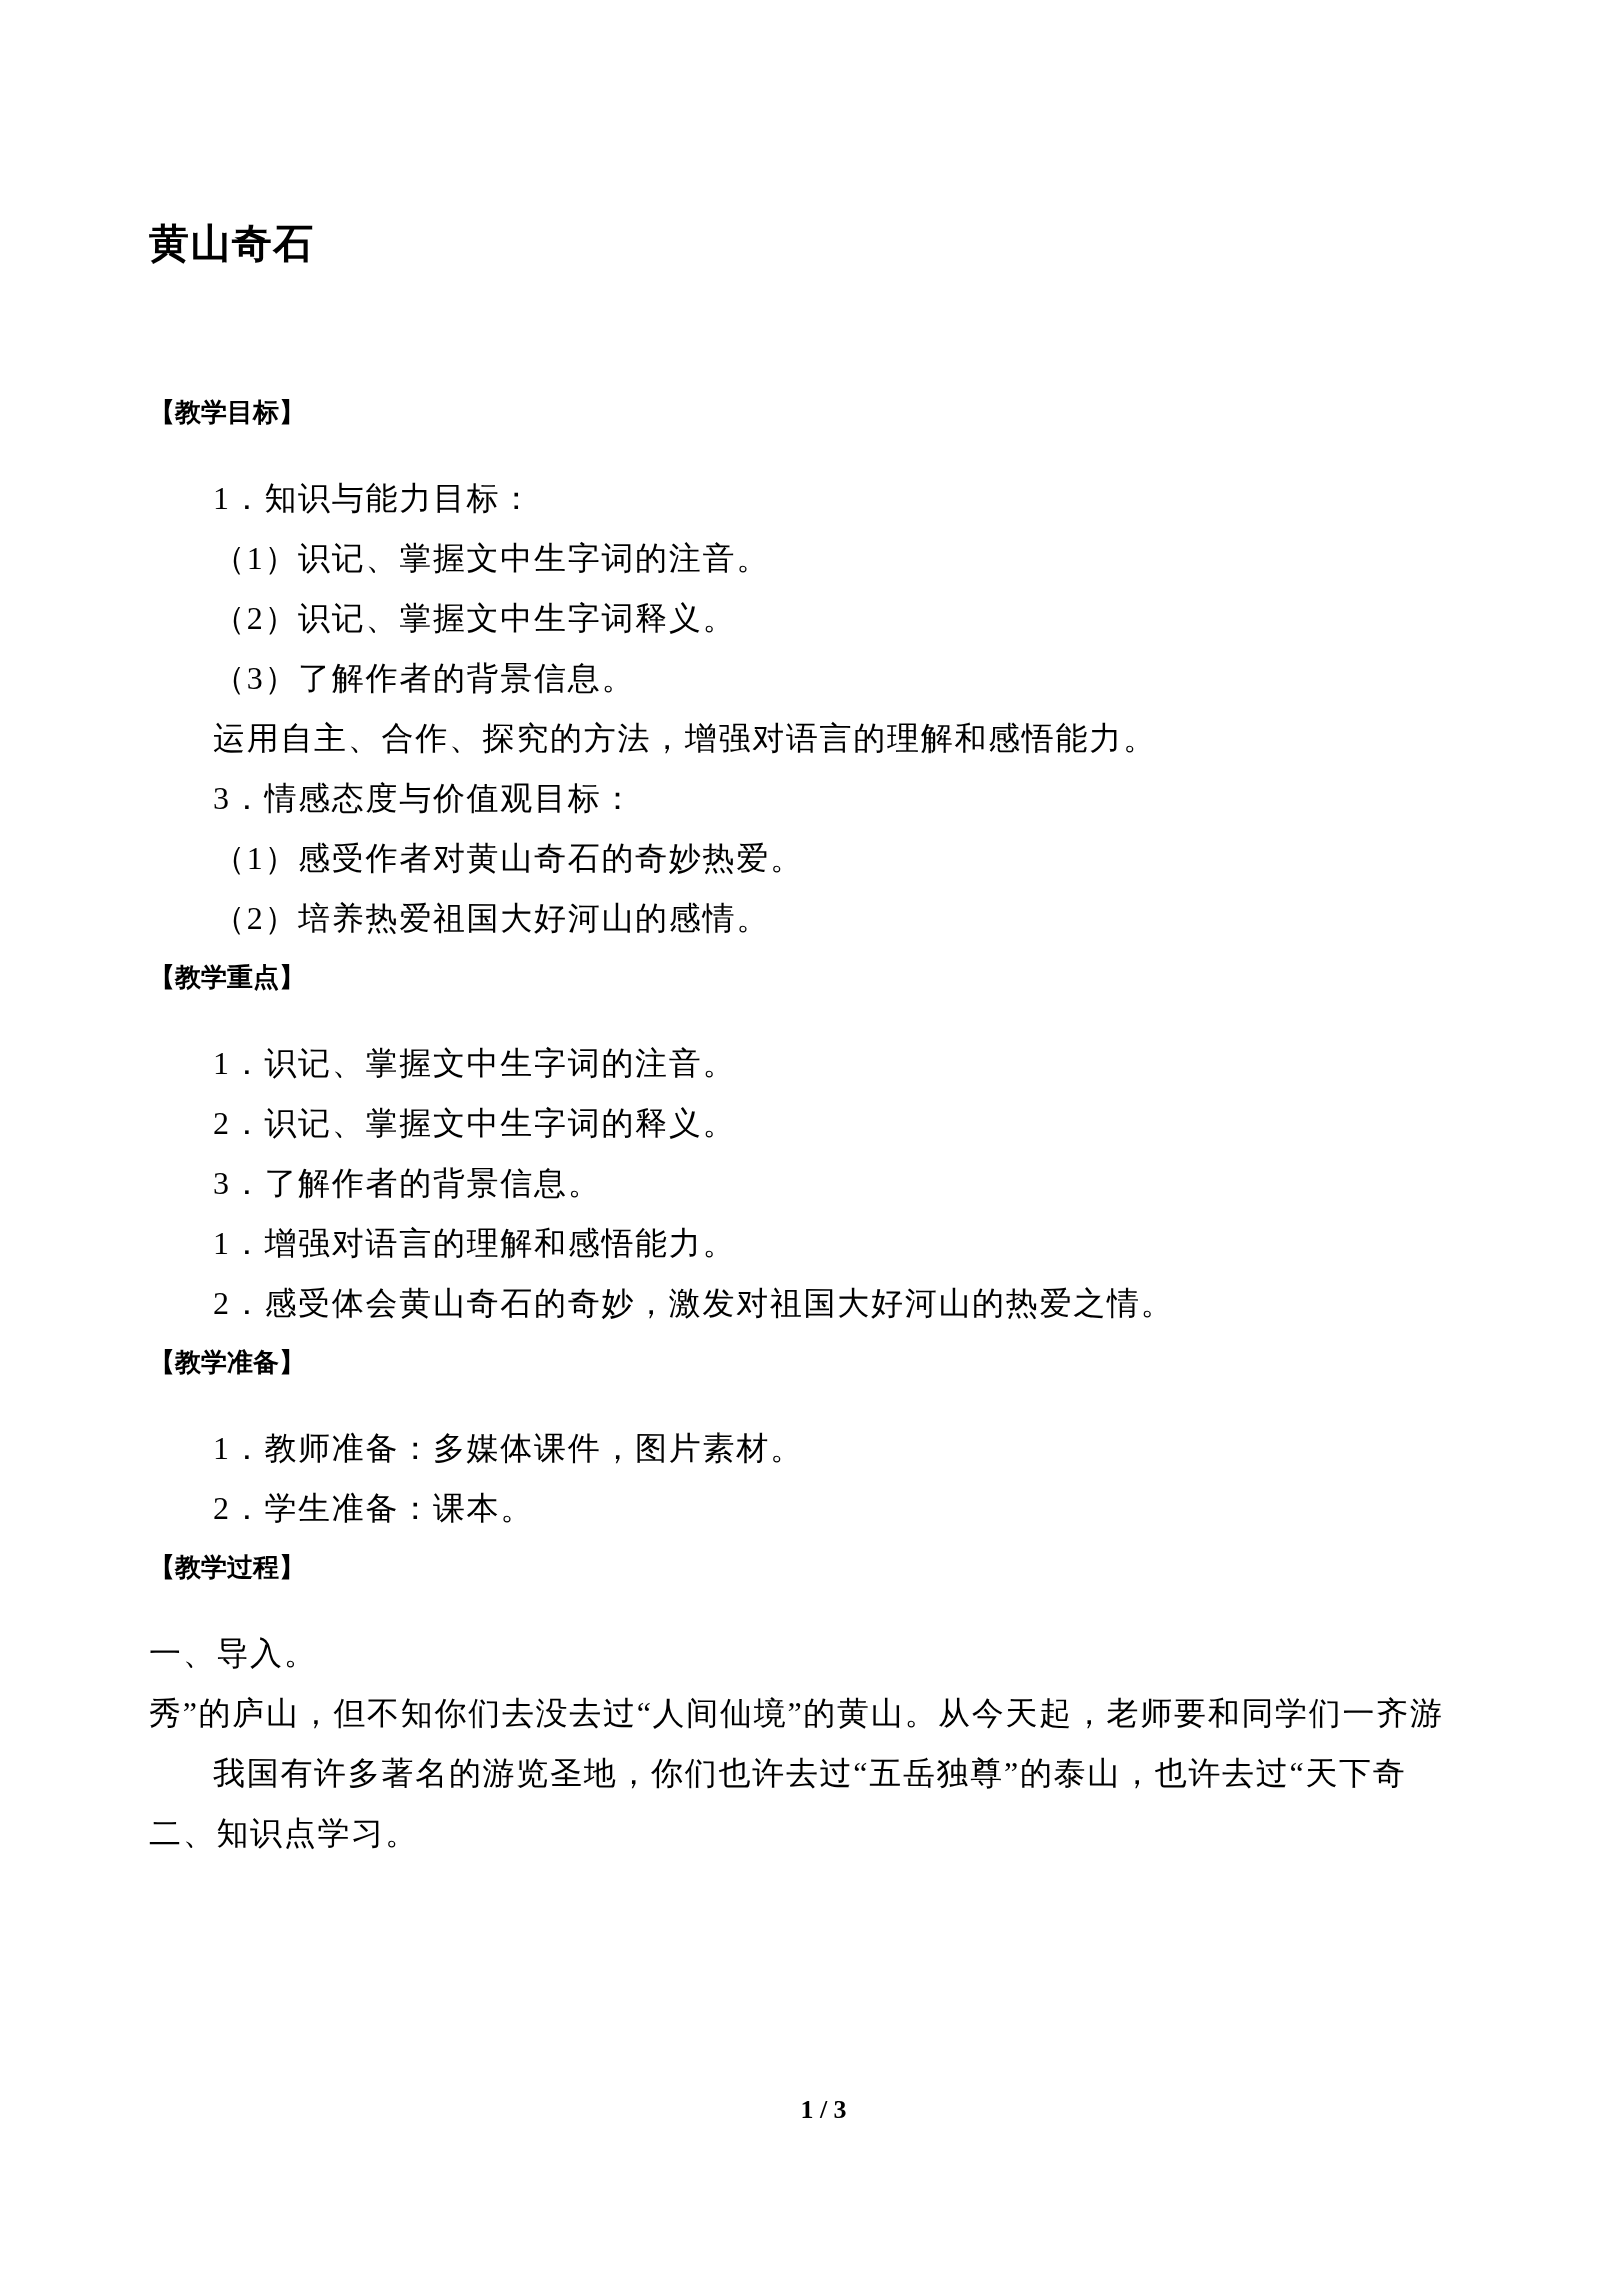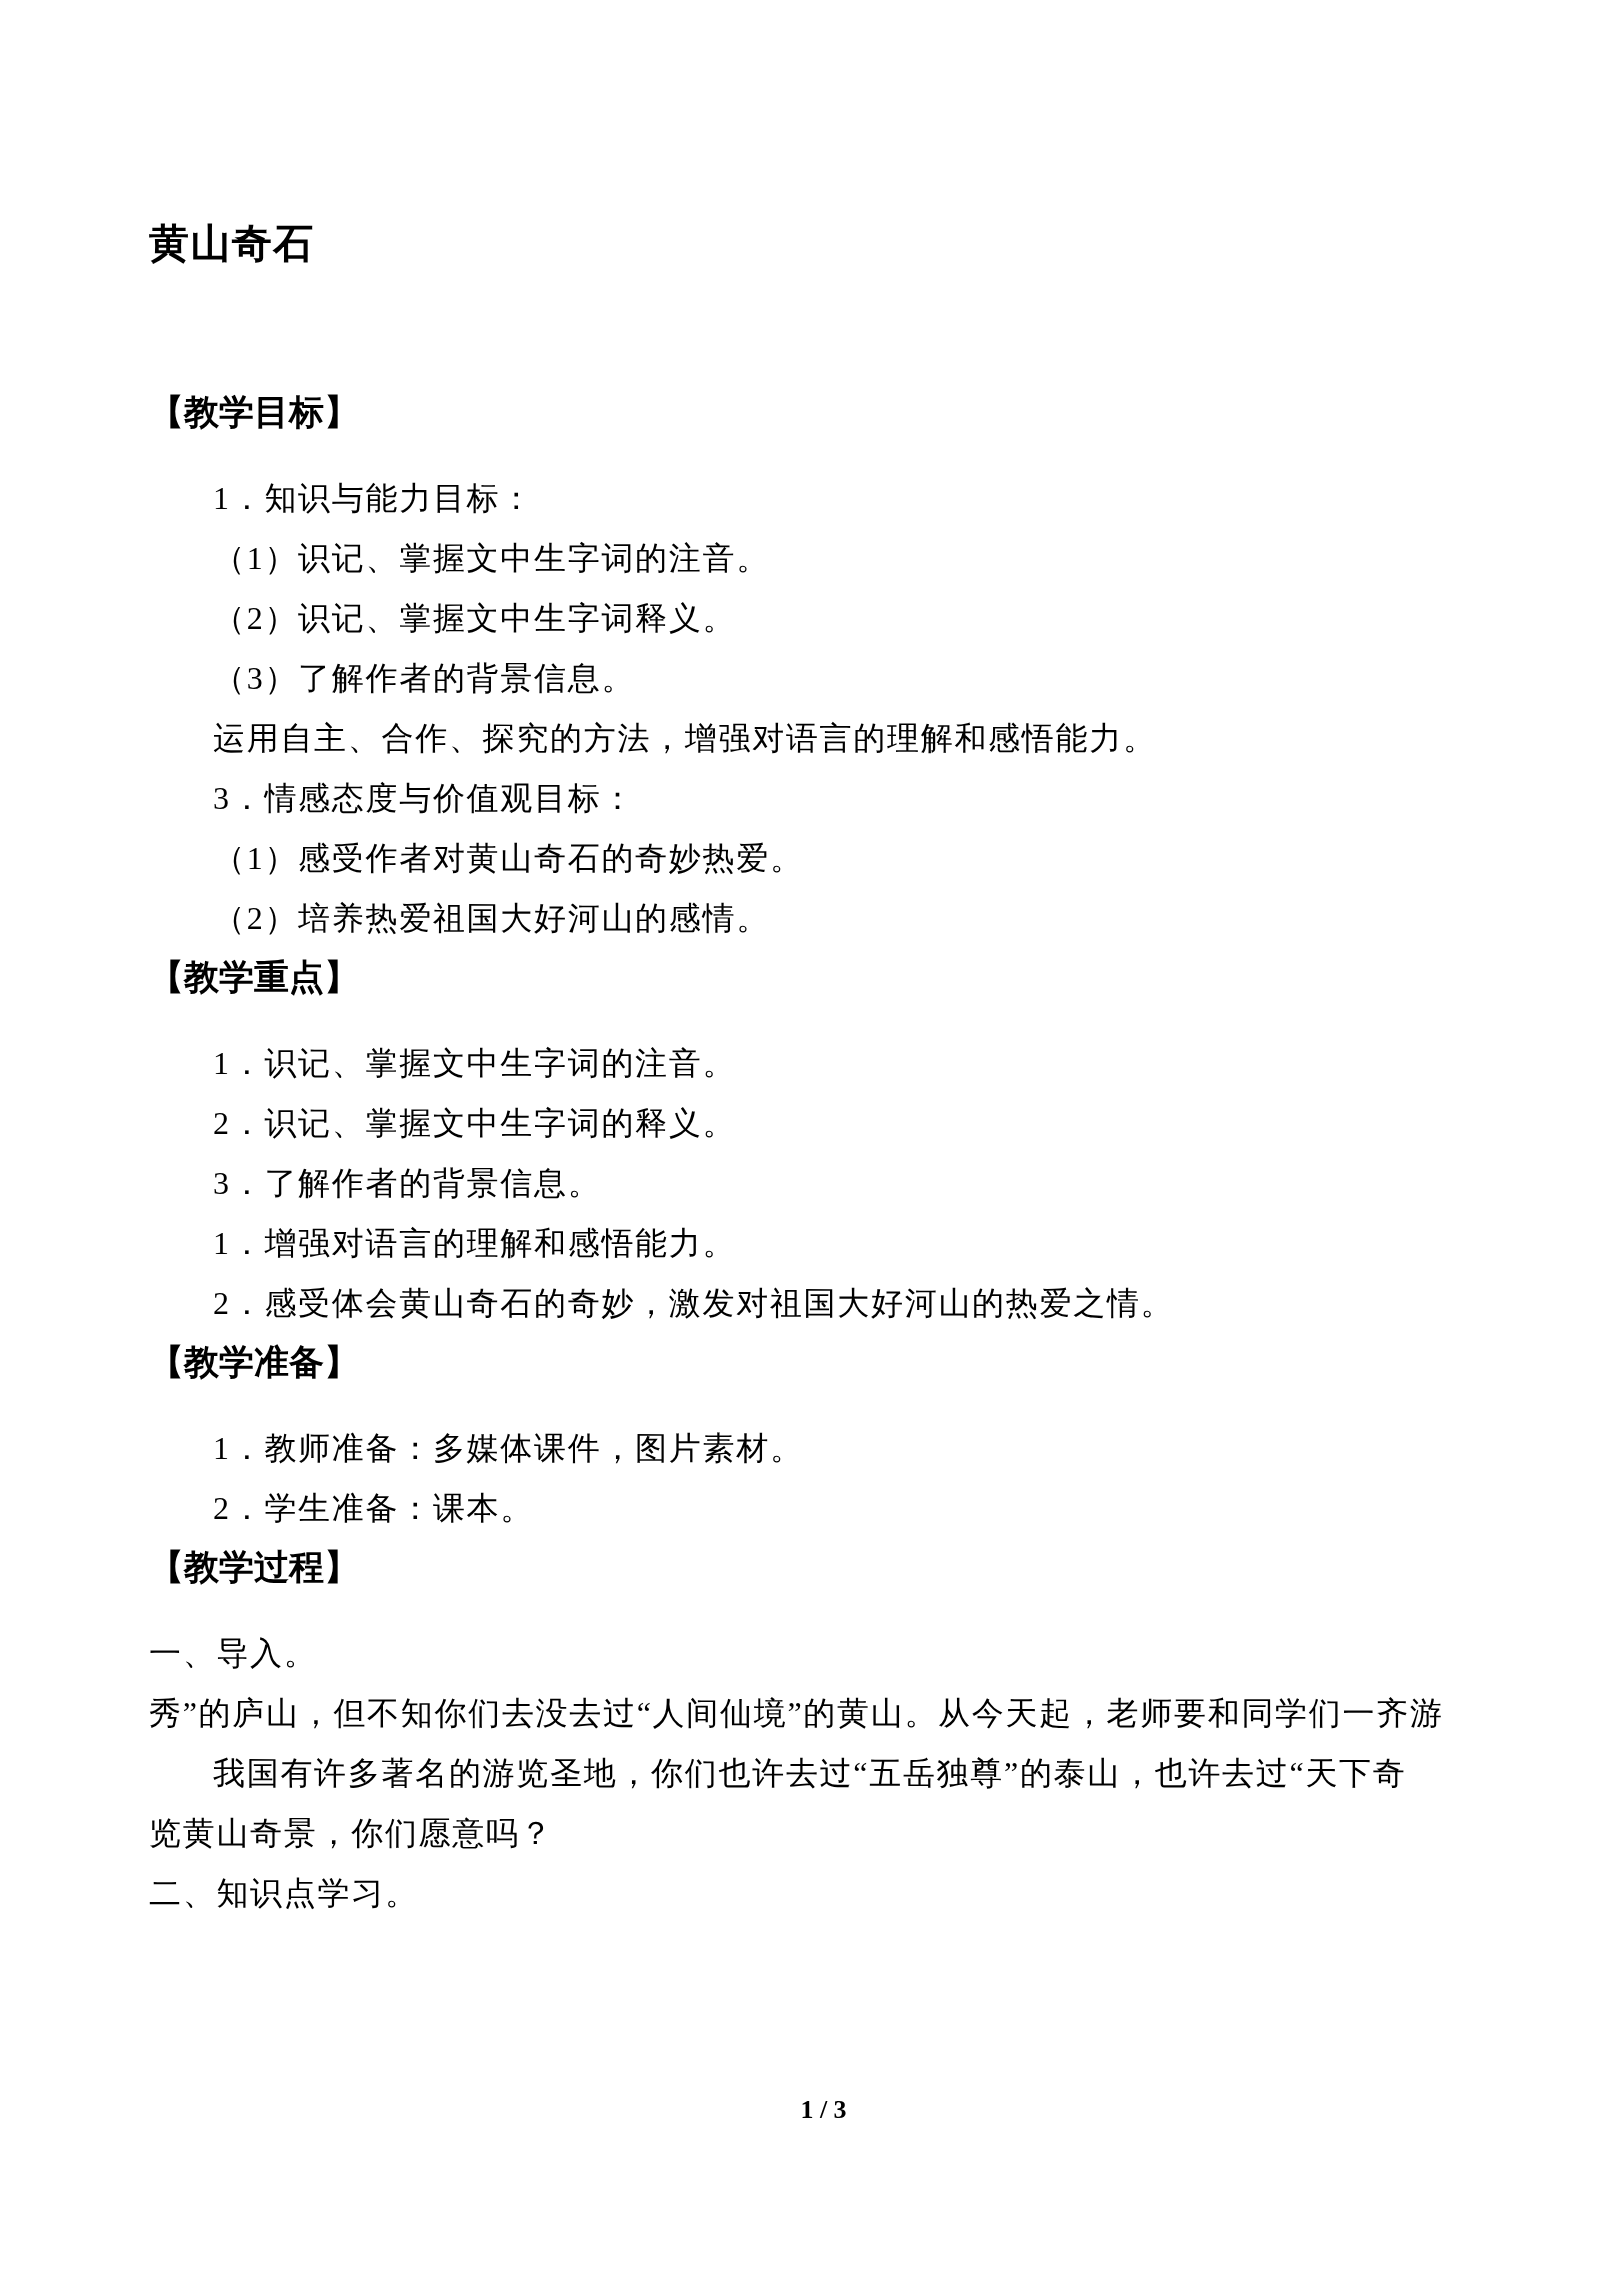--- a/index.html
+++ b/index.html
@@ -17,21 +17,21 @@
   }
   .doc-title {
     font-size: 40px;
     line-height: 60px;
     font-weight: 700;
     letter-spacing: 1.4px;
     margin: 0 0 109px 0;
     white-space: nowrap;
   }
   .heading {
-    font-size: 35px;
+    font-size: 26px;
     line-height: 60px;
     font-weight: 700;
     margin: 0 0 25px 0;
     white-space: nowrap;
   }
   .line {
     font-size: 32px;
     line-height: 60px;
     letter-spacing: 1.7px;
     white-space: nowrap;
@@ -85,20 +85,19 @@
     <div class="heading">【教学准备】</div>
     <div class="line indent">1．教师准备：多媒体课件，图片素材。</div>
     <div class="line indent">2．学生准备：课本。</div>
   </section>
 
   <section>
     <div class="heading">【教学过程】</div>
     <div class="line">一、导入。</div>
     <div class="line">秀”的庐山，但不知你们去没去过“人间仙境”的黄山。从今天起，老师要和同学们一齐游</div>
     <div class="line indent">我国有许多著名的游览圣地，你们也许去过“五岳独尊”的泰山，也许去过“天下奇</div>
-    <div class="line">览黄山奇景，你们愿意吗？</div>
     <div class="line">二、知识点学习。</div>
   </section>
 
 </div>
 
 <div class="footer">1 / 3</div>
 
 
 </body></html>

